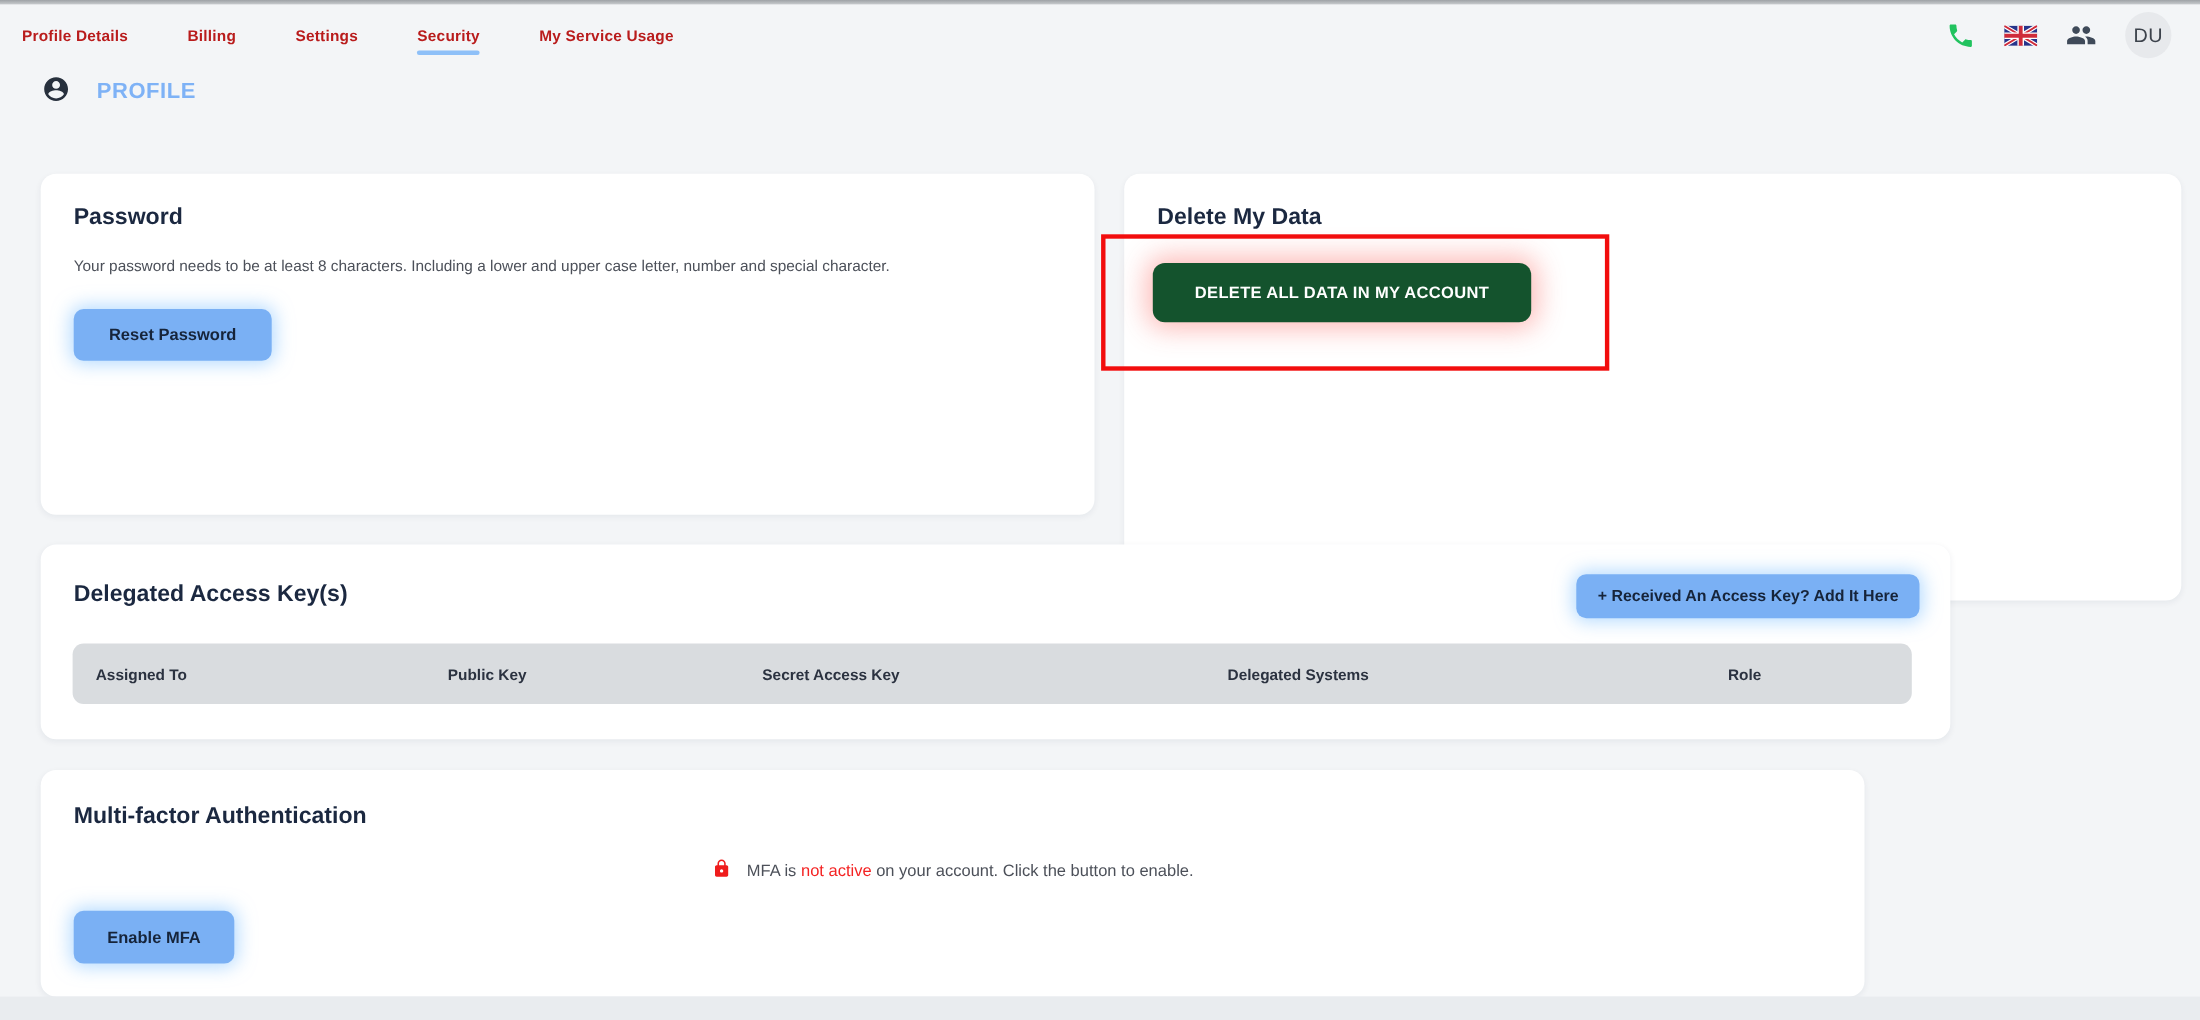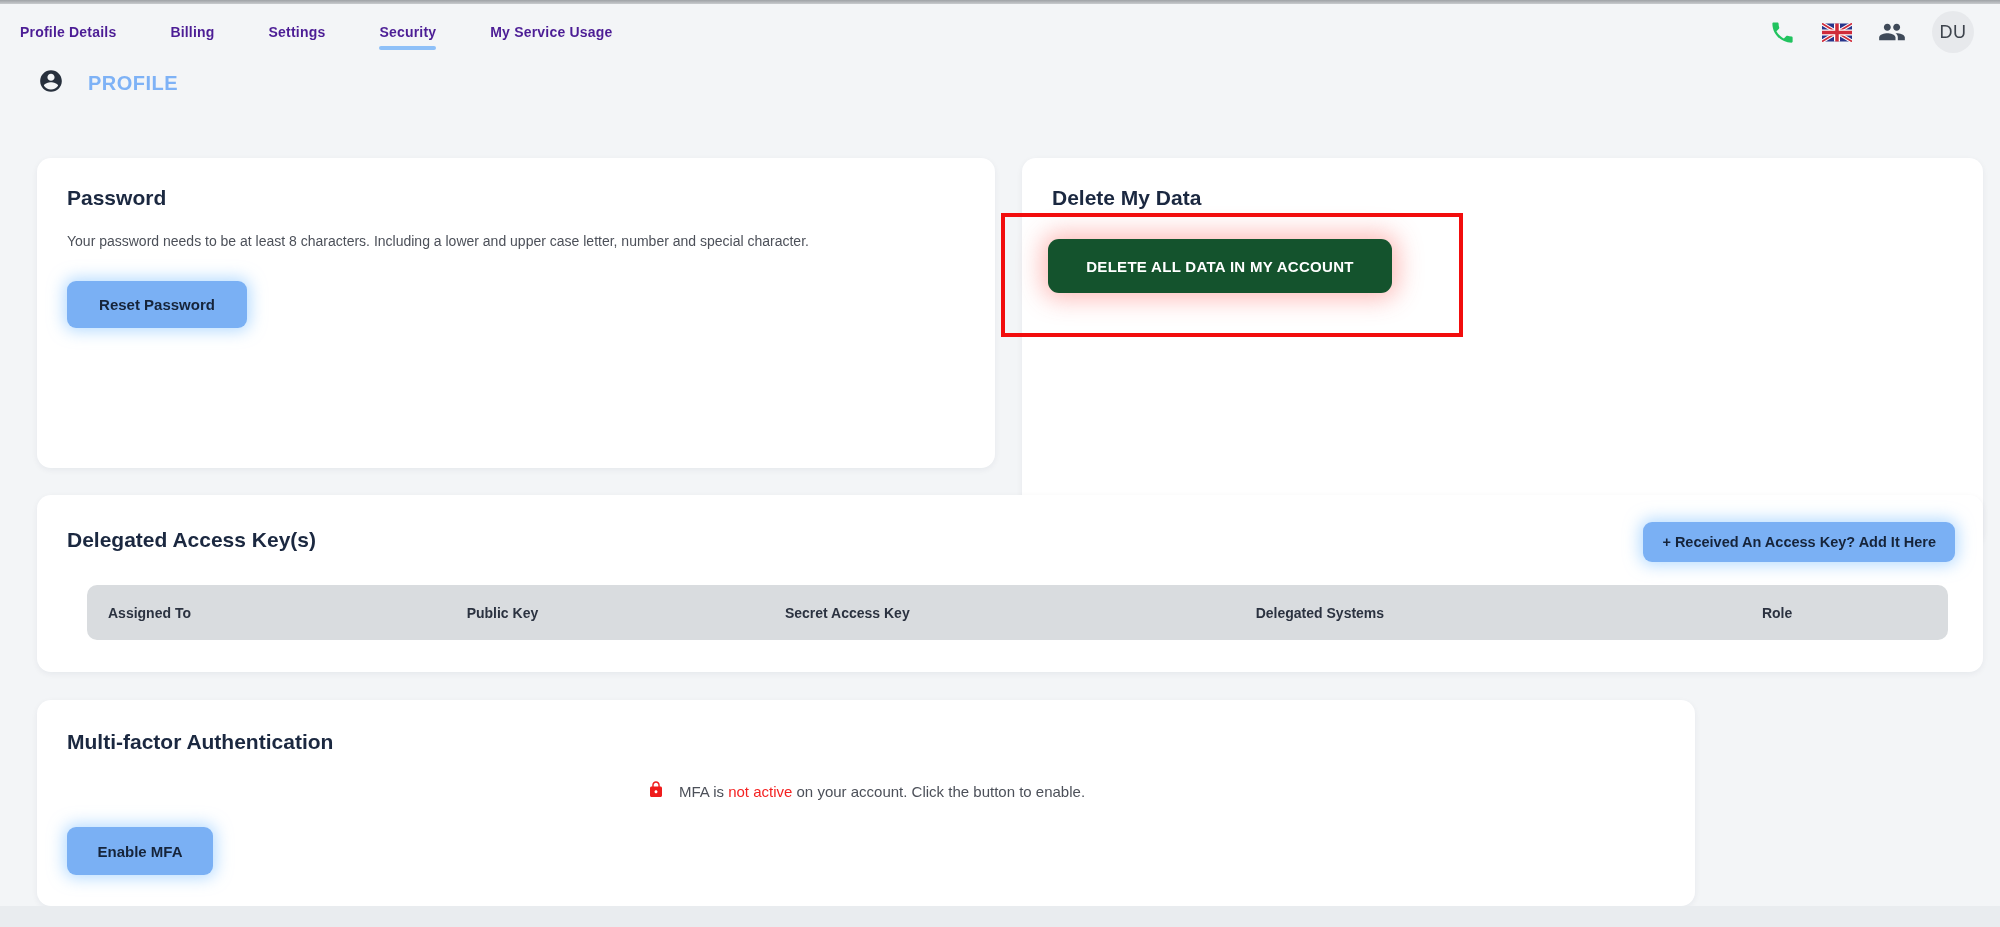--- a/index.html
+++ b/index.html
@@ -9,21 +9,21 @@
 
   
   .topline { position:absolute; top:0; left:0; width:100%; height:4px;
              background:linear-gradient(#9ea2a6,#c8cbce); }
 
   
   .navbar { position:absolute; top:4px; left:0; width:100%; height:56px;
             display:flex; align-items:center; justify-content:space-between;
             padding:0 26px 0 18px; }
   .nav-tabs { display:flex; gap:50px; align-items:center; }
-  .tab { position:relative; font-size:14px; font-weight:700; color:#4c1d95;
+  .tab { position:relative; font-size:14px; font-weight:700; color:#b91c1c;
          letter-spacing:.2px; cursor:pointer; padding:6px 2px; }
   .tab.active::after { content:""; position:absolute; left:2px; right:2px; bottom:-4px;
                        height:4px; border-radius:3px; background:#8ec0f8; }
   .nav-icons { display:flex; align-items:center; gap:26px; }
   .icon-btn { display:flex; align-items:center; justify-content:center; cursor:pointer; }
   .avatar { width:42px; height:42px; border-radius:50%; background:#e7e9ec;
             display:flex; align-items:center; justify-content:center;
             font-size:18px; color:#3d434c; letter-spacing:.5px; }
 
   
@@ -31,21 +31,21 @@
   .page-title { font-size:20px; font-weight:700; color:#7eb2f6; letter-spacing:.5px; }
 
   
   .card { position:absolute; background:#ffffff; border-radius:14px;
           box-shadow:0 2px 6px rgba(25,40,60,.06); }
   .card h2 { font-size:21px; font-weight:700; color:#1b2840; }
 
   .card-password { left:37px; top:158px; width:958px; height:310px; padding:28px 30px; }
   .card-password p { margin-top:23px; font-size:14px; color:#4c5059; }
   .card-delete   { left:1022px; top:158px; width:961px; height:388px; padding:28px 30px; }
-  .card-keys     { left:37px; top:495px; width:1946px; height:177px; padding:0; }
+  .card-keys     { left:37px; top:495px; width:1736px; height:177px; padding:0; }
   .card-mfa      { left:37px; top:700px; width:1658px; height:206px; padding:30px 30px; }
 
   .btn-blue { display:inline-flex; align-items:center; justify-content:center;
               background:#7ab0f4; color:#16243a; font-weight:700; font-size:15px;
               border:none; border-radius:9px; cursor:pointer;
               box-shadow:0 0 16px 3px rgba(120,190,255,.55);
               font-family:"Liberation Sans", sans-serif; }
   .reset-btn { margin-top:32px; width:180px; height:47px; }
 
   
@@ -54,21 +54,21 @@
   .delete-btn { position:absolute; left:26px; top:81px; width:344px; height:54px;
                 background:#14532d; color:#ffffff; font-weight:700; font-size:15px;
                 letter-spacing:.3px; border:none; border-radius:11px; cursor:pointer;
                 box-shadow:0 0 24px 6px rgba(250,80,70,.38);
                 font-family:"Liberation Sans", sans-serif; }
 
   
   .card-keys h2 { position:absolute; left:30px; top:33px; }
   .add-key-btn { position:absolute; right:28px; top:27px; height:40px; padding:0 19px;
                  font-size:14.5px; border-radius:9px; }
-  .table-header { position:absolute; left:50px; right:35px; top:90px; height:55px;
+  .table-header { position:absolute; left:29px; right:35px; top:90px; height:55px;
                   background:#d9dcdf; border-radius:10px; }
   .table-header span { position:absolute; top:50%; transform:translateY(-50%);
                        font-size:14px; font-weight:700; color:#2b3240; white-space:nowrap; }
   .th-0 { left:21px; }  .th-1 { left:20.4%; }  .th-2 { left:37.5%; }
   .th-3 { left:62.8%; } .th-4 { left:90%; }
 
   
   .mfa-status { margin-top:25px; display:flex; align-items:center; gap:14px;
                 font-size:15px; color:#4c5059;justify-content:center; }
   .mfa-status .red { color:#f42222; }

